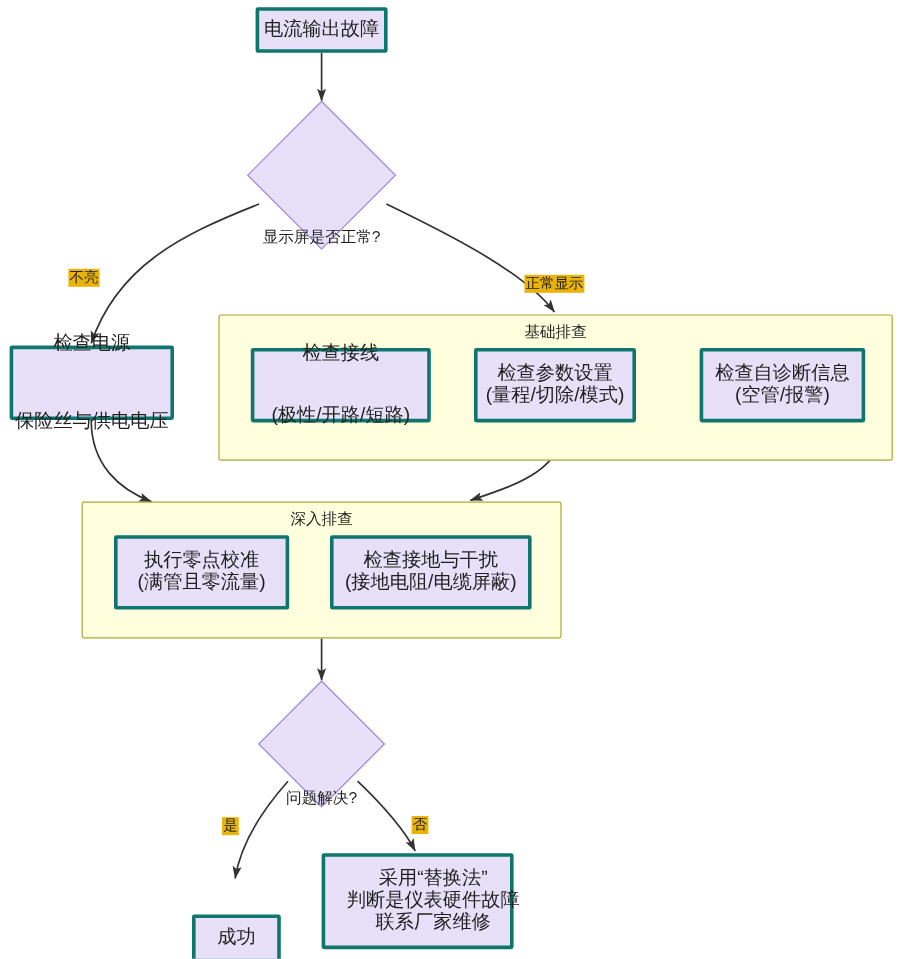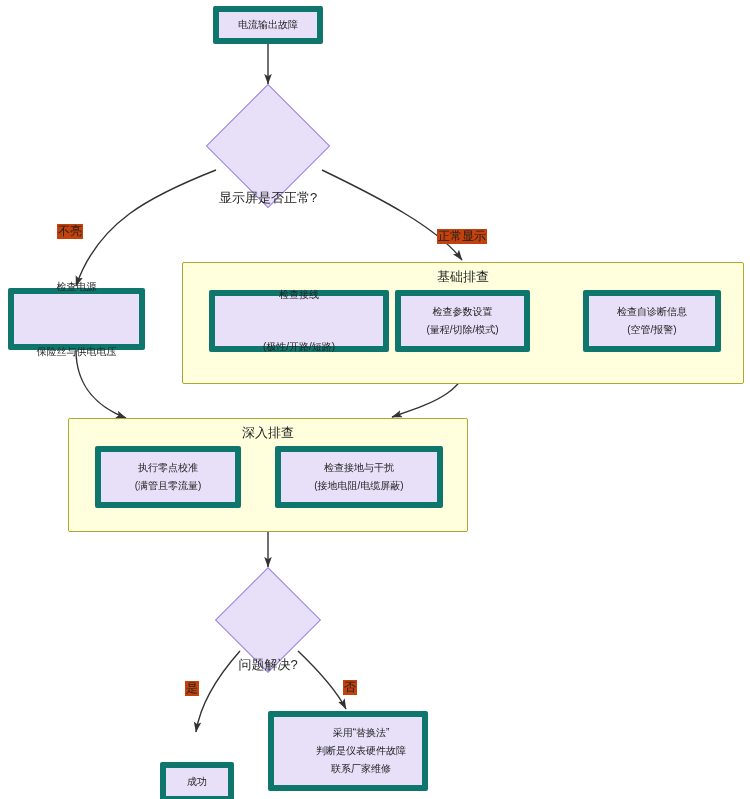--- a/index.html
+++ b/index.html
@@ -6,23 +6,23 @@
   body{
     width:750px;height:799px;position:relative;overflow:hidden;
     font-family:"Liberation Sans","DejaVu Sans",sans-serif;
     color:#1f1f1f;
   }
   #canvas{position:absolute;inset:0;width:750px;height:799px;}
   #edges{position:absolute;left:0;top:0;width:750px;height:799px;pointer-events:none;}
 
   .node{
     position:absolute;box-sizing:border-box;
-    background:#e7e0f8;border:6px solid #0f766e;border-radius:2px;
+    background:#e7e0f8;border:3px solid #0f766e;border-radius:2px;
     display:flex;flex-direction:column;align-items:center;justify-content:center;
-    font-size:10px;line-height:18px;text-align:center;color:#1f1f1f;
+    font-size:16px;line-height:18px;text-align:center;color:#1f1f1f;
     z-index:3;
   }
   .node .ln{display:block;white-space:nowrap;}
 
   .diamond{
     position:absolute;z-index:3;
     display:flex;align-items:flex-end;justify-content:center;
   }
   .diamond .dshape{
     position:absolute;left:50%;top:50%;
@@ -39,21 +39,21 @@
     background:#ffffde;border:1px solid #aaaa33;border-radius:2px;
     z-index:1;
   }
   .subgraph-title{
     position:absolute;top:5px;left:0;right:0;text-align:center;
     font-size:13px;line-height:18px;color:#1f1f1f;z-index:2;
   }
 
   .edge-label{
     position:absolute;z-index:4;
-    background:#c2410c;
+    background:#eab308;
     font-size:12px;line-height:15px;color:#1f1f1f;
     padding:0 1px;white-space:nowrap;
   }
 </style>
 </head>
 <body>
 
 <div id="canvas">
 
   <div class="subgraph" style="left:182px;top:262px;width:562px;height:122px;">
@@ -105,21 +105,21 @@
   <div class="diamond" style="left:207px;top:85px;width:122px;height:122px;">
     <div class="dshape" style="width:86px;height:86px;"></div>
     <div class="dlabel">显示屏是否正常?</div>
   </div>
 
   <div class="node" style="left:8px;top:288px;width:137px;height:62px;gap:47px;">
     <span class="ln">检查电源</span>
     <span class="ln">保险丝与供电电压</span>
   </div>
 
-  <div class="node" style="left:209px;top:290px;width:180px;height:62px;gap:34px;">
+  <div class="node" style="left:209px;top:290px;width:150px;height:62px;gap:34px;">
     <span class="ln">检查接线</span>
     <span class="ln">(极性/开路/短路)</span>
   </div>
 
   <div class="node" style="left:395px;top:290px;width:135px;height:62px;">
     <span class="ln">检查参数设置</span>
     <span class="ln">(量程/切除/模式)</span>
   </div>
 
   <div class="node" style="left:583px;top:290px;width:138px;height:62px;">

